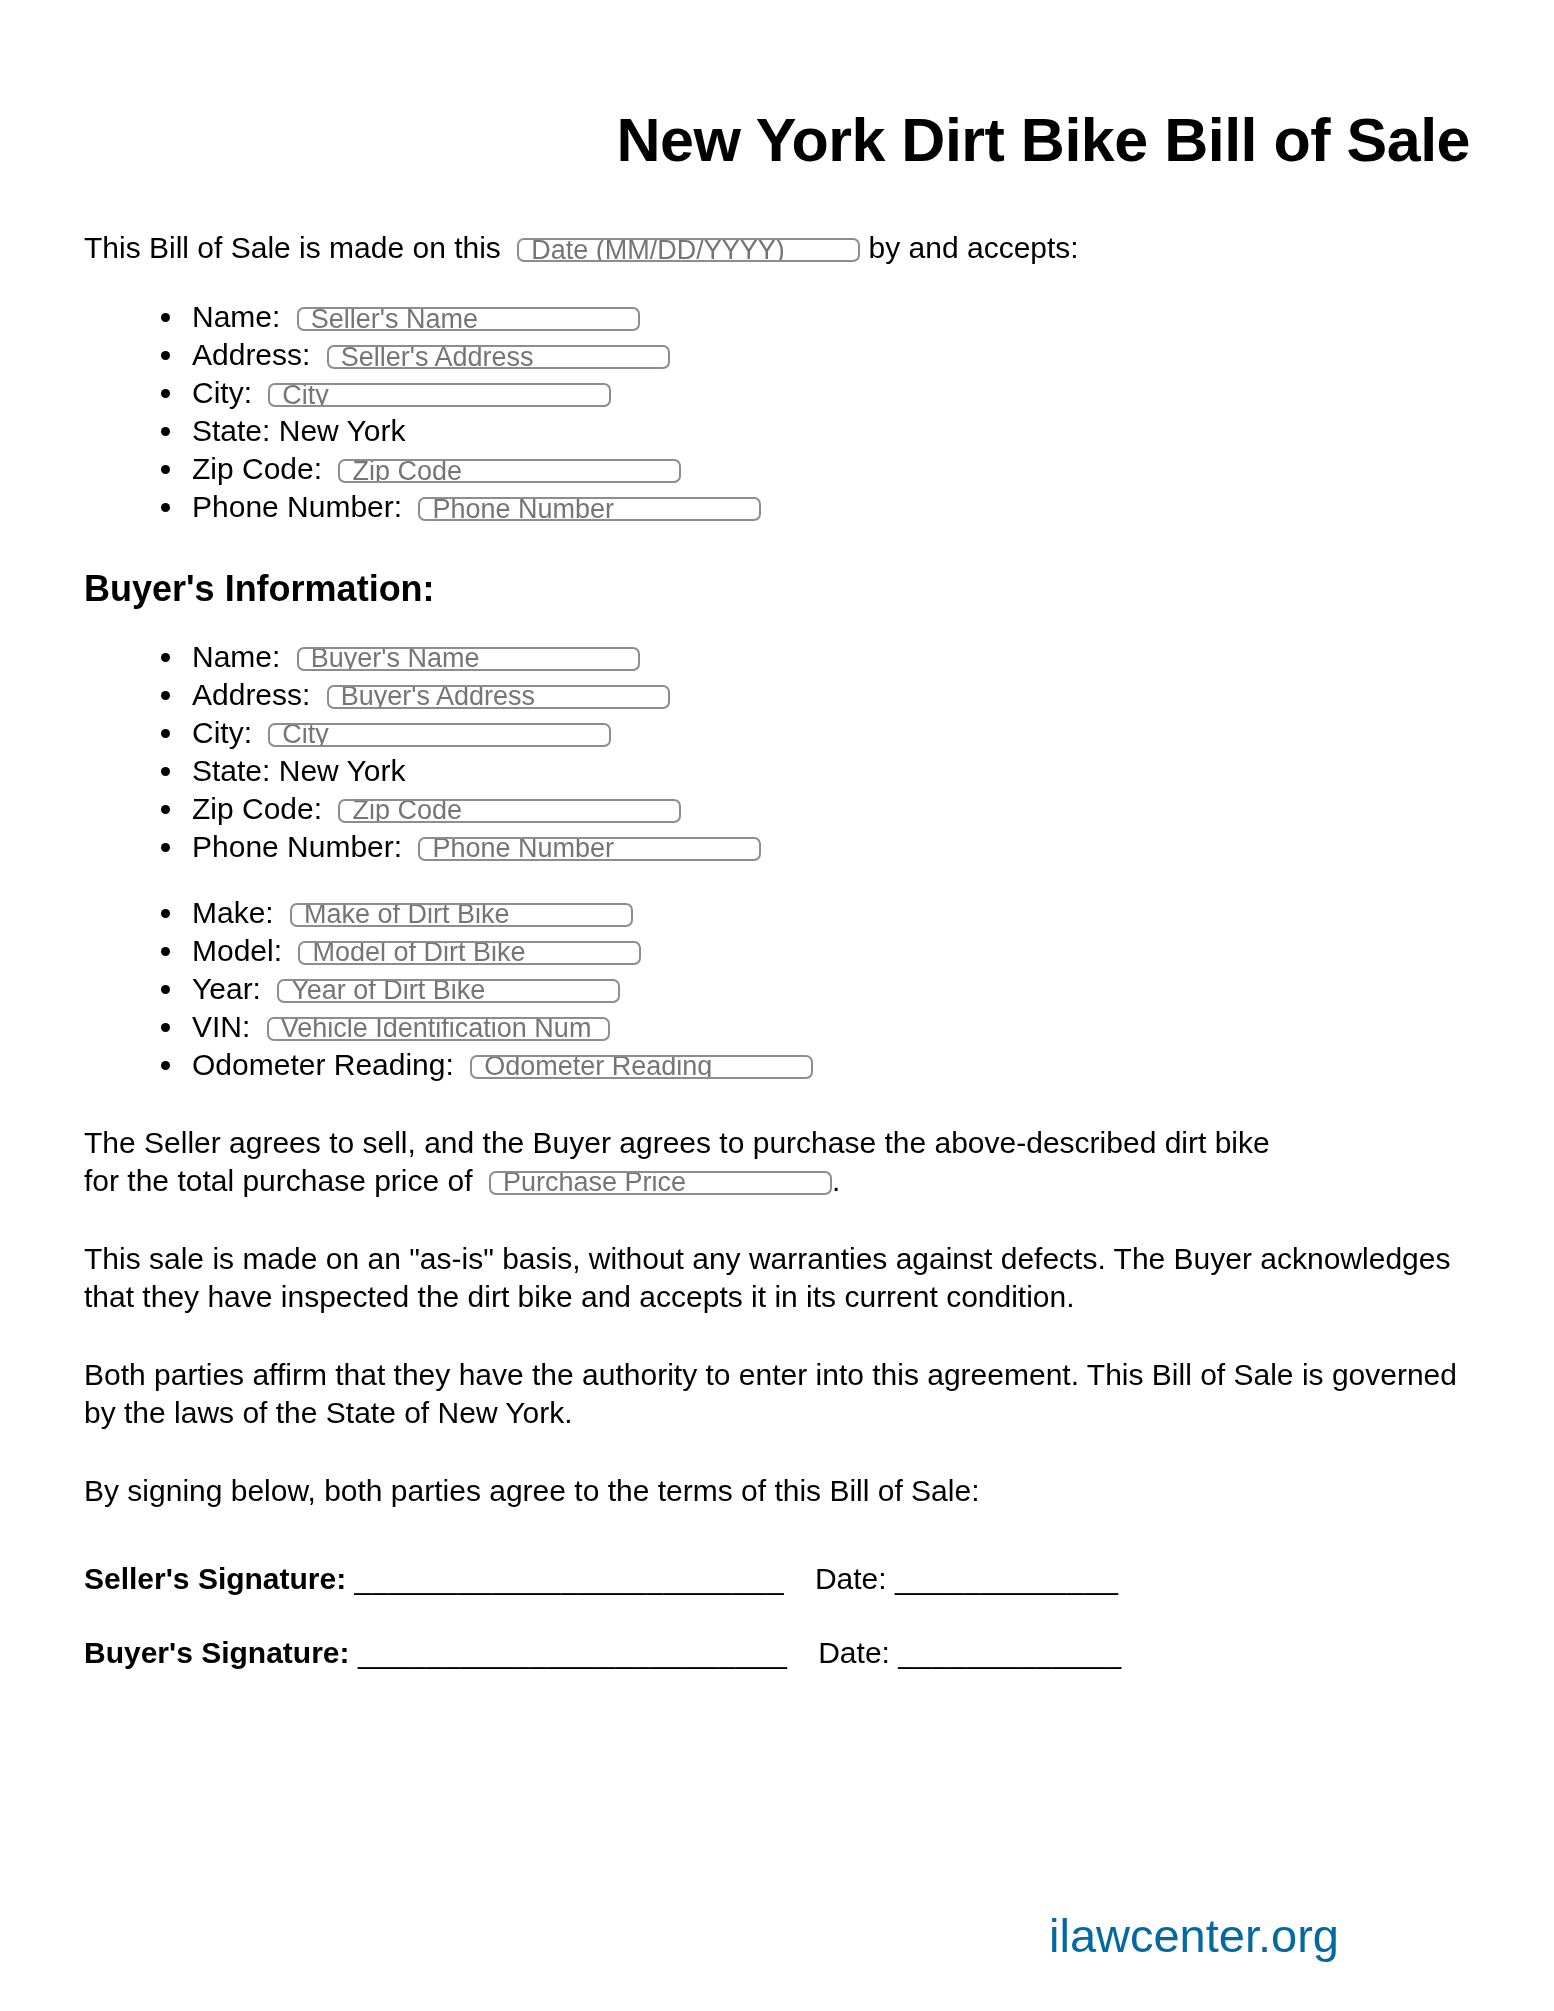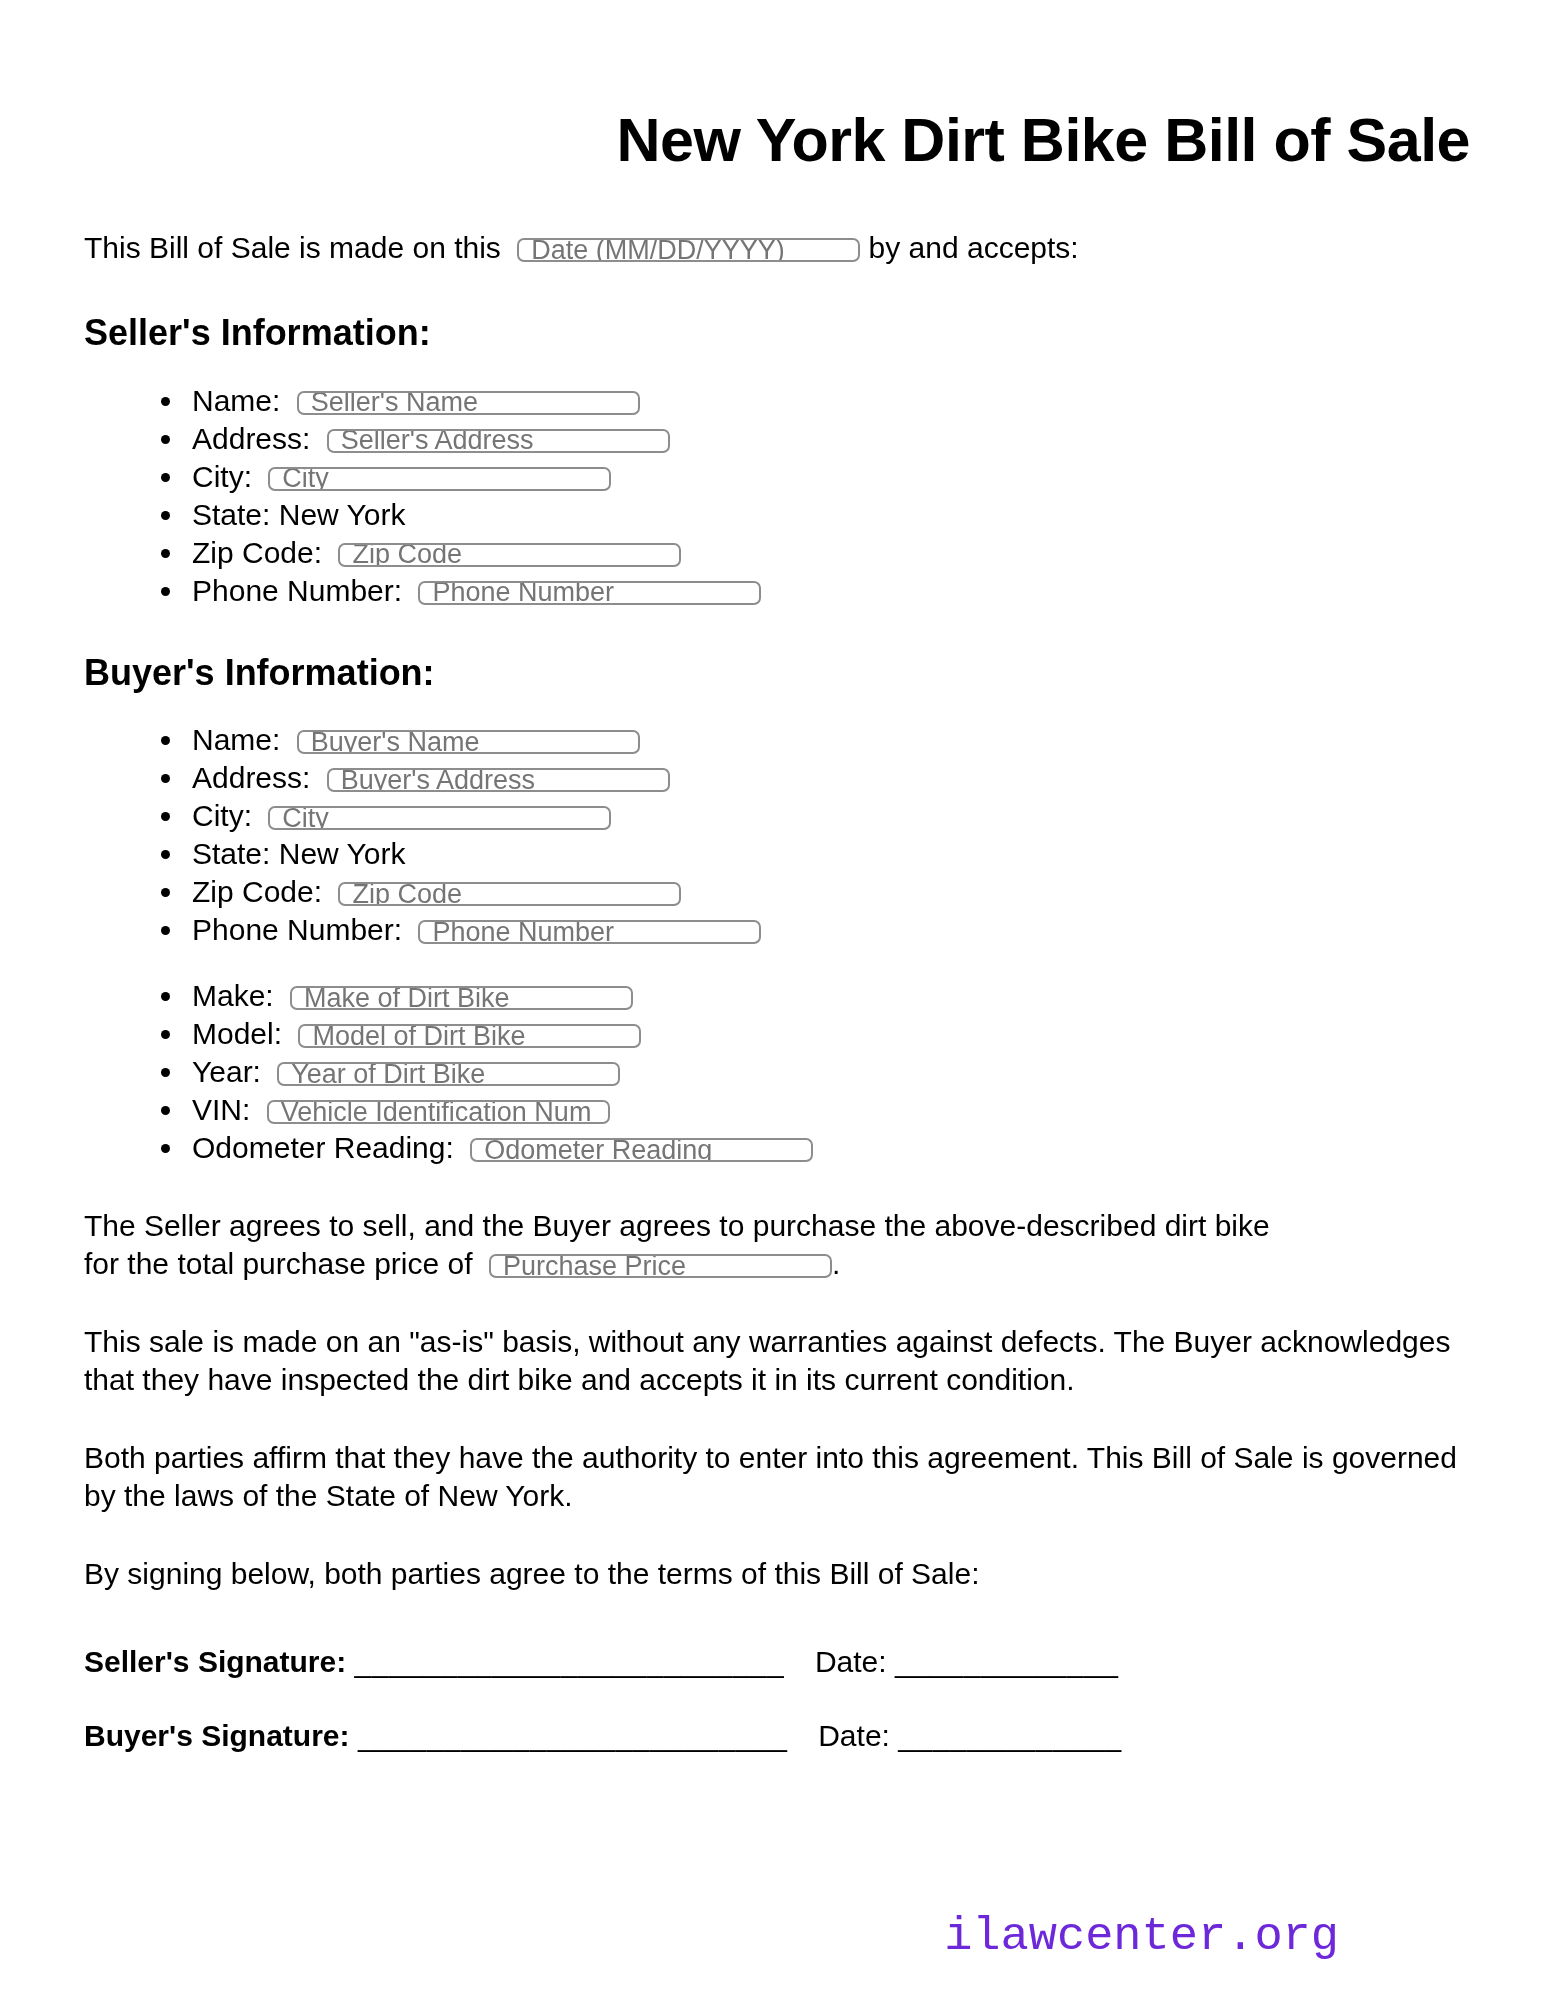--- a/index.html
+++ b/index.html
@@ -71,39 +71,38 @@
     line-height: 46px;
     white-space: nowrap;
   }
   .sig-label { font-weight: bold; }
   .sig-line { letter-spacing: 0.5px; }
   .sig-gap { display: inline-block; width: 14px; }
   .footer-brand {
     position: absolute;
     right: 215px;
     bottom: 48px;
-    font-family: Liberation Mono, monospace;
+    font-family: Liberation Sans, sans-serif;
     font-size: 47px;
-    color: #6d28d9;
+    color: #0369a1;
   }
 </style>
 </head>
 <body>
 
 <div class="page">
 
   <h1 class="title">New York Dirt Bike Bill of Sale</h1>
 
   <p class="intro">
     <span>This Bill of Sale is made on this</span>
     <input class="fin" type="text" placeholder="Date (MM/DD/YYYY)" style="">
     <span>by and accepts:</span>
   </p>
 
-  <h3 class="section-heading">Seller's Information:</h3>
   <ul class="field-list">
     <li>
       <span>Name:</span>
       <input class="fin" type="text" placeholder="Seller's Name" style="">
     </li>
     <li>
       <span>Address:</span>
       <input class="fin" type="text" placeholder="Seller's Address" style="">
     </li>
     <li>

